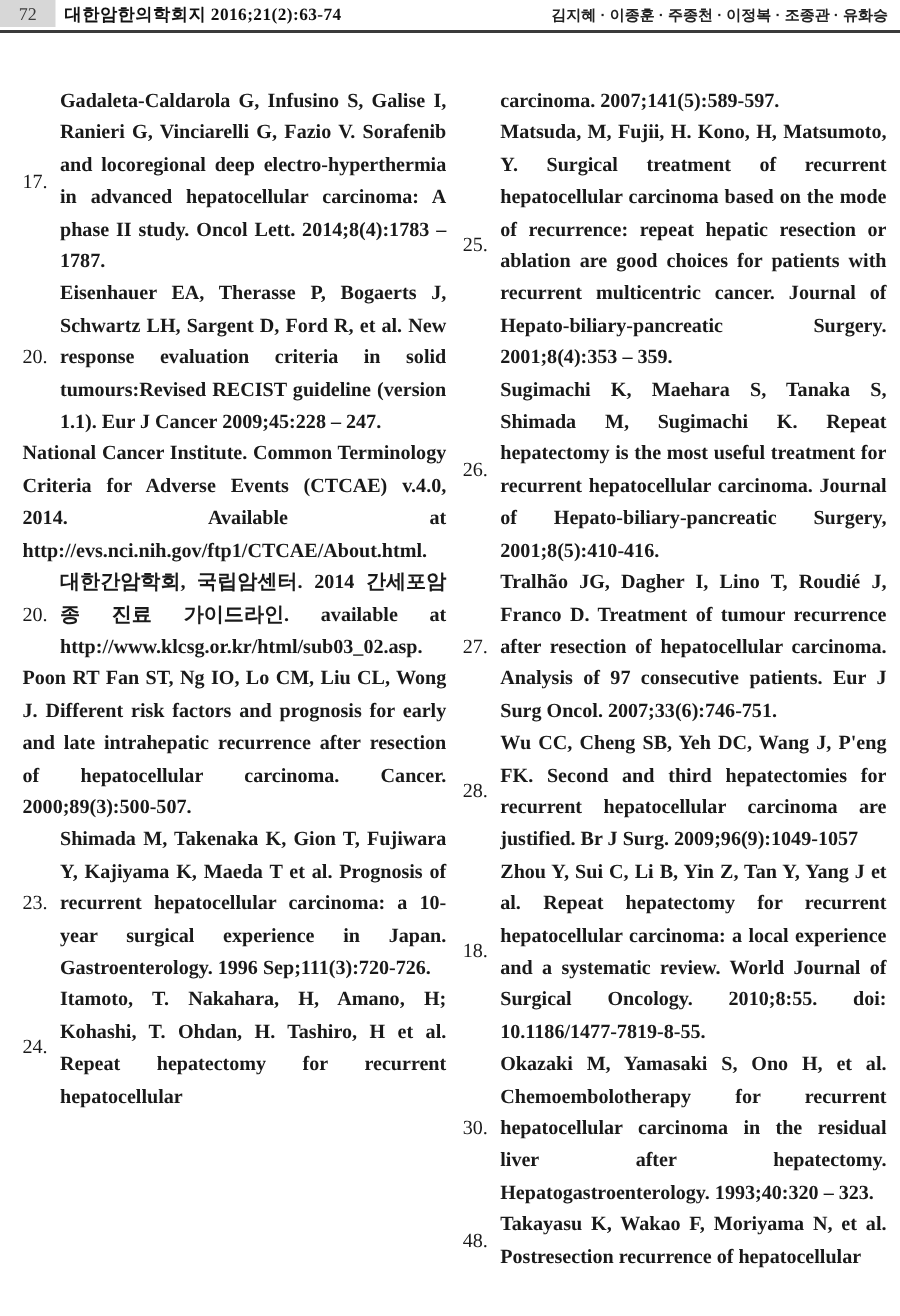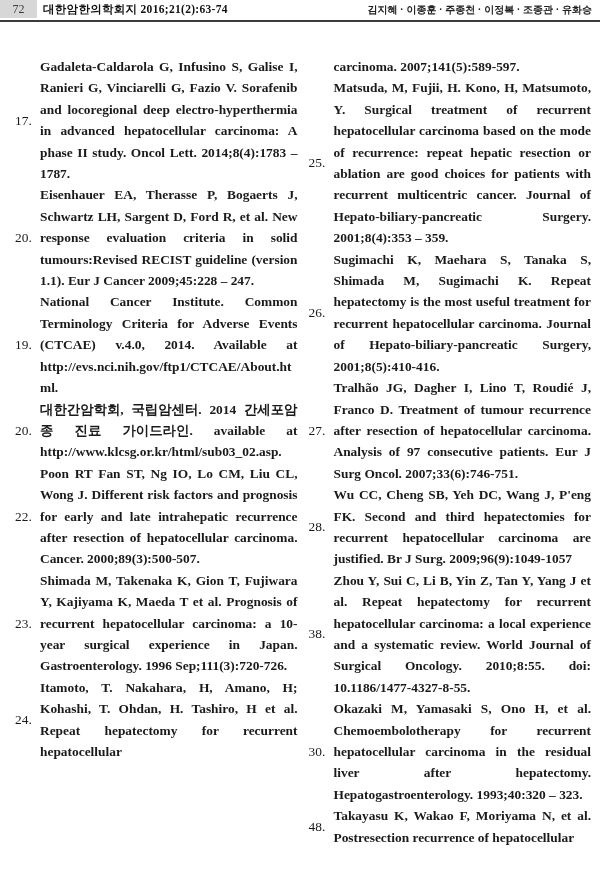--- a/index.html
+++ b/index.html
@@ -79,29 +79,27 @@
     <div class="col">
         <div class="ref">
           <span class="ref-num">17.</span>
           <div class="ref-text">Gadaleta-Caldarola G, Infusino S, Galise I, Ranieri G, Vinciarelli G, Fazio V. Sorafenib and locoregional deep electro-hyperthermia in advanced hepatocellular carcinoma: A phase II study. Oncol Lett. 2014;8(4):1783 – 1787.</div>
         </div>
         <div class="ref">
           <span class="ref-num">20.</span>
           <div class="ref-text">Eisenhauer EA, Therasse P, Bogaerts J, Schwartz LH, Sargent D, Ford R, et al. New response evaluation criteria in solid tumours:Revised RECIST guideline (version 1.1). Eur J Cancer 2009;45:228 – 247.</div>
         </div>
         <div class="ref">
-          <span class="ref-num">19.</span>
           <div class="ref-text">National Cancer Institute. Common Terminology Criteria for Adverse Events (CTCAE) v.4.0, 2014. Available at http://evs.nci.nih.gov/ftp1/CTCAE/About.html.</div>
         </div>
         <div class="ref">
           <span class="ref-num">20.</span>
           <div class="ref-text">대한간암학회, 국립암센터. 2014 간세포암종 진료 가이드라인. available at http://www.klcsg.or.kr/html/sub03_02.asp.</div>
         </div>
         <div class="ref">
-          <span class="ref-num">22.</span>
           <div class="ref-text">Poon RT Fan ST, Ng IO, Lo CM, Liu CL, Wong J. Different risk factors and prognosis for early and late intrahepatic recurrence after resection of hepatocellular carcinoma. Cancer. 2000;89(3):500-507.</div>
         </div>
         <div class="ref">
           <span class="ref-num">23.</span>
           <div class="ref-text">Shimada M, Takenaka K, Gion T, Fujiwara Y, Kajiyama K, Maeda T et al. Prognosis of recurrent hepatocellular carcinoma: a 10-year surgical experience in Japan. Gastroenterology. 1996 Sep;111(3):720-726.</div>
         </div>
         <div class="ref">
           <span class="ref-num">24.</span>
           <div class="ref-text">Itamoto, T. Nakahara, H, Amano, H; Kohashi, T. Ohdan, H. Tashiro, H et al. Repeat hepatectomy for recurrent hepatocellular</div>
         </div>
@@ -121,22 +119,22 @@
         </div>
         <div class="ref">
           <span class="ref-num">27.</span>
           <div class="ref-text">Tralhão JG, Dagher I, Lino T, Roudié J, Franco D. Treatment of tumour recurrence after resection of hepatocellular carcinoma. Analysis of 97 consecutive patients. Eur J Surg Oncol. 2007;33(6):746-751.</div>
         </div>
         <div class="ref">
           <span class="ref-num">28.</span>
           <div class="ref-text">Wu CC, Cheng SB, Yeh DC, Wang J, P'eng FK. Second and third hepatectomies for recurrent hepatocellular carcinoma are justified. Br J Surg. 2009;96(9):1049-1057</div>
         </div>
         <div class="ref">
-          <span class="ref-num">38.</span>
-          <div class="ref-text">Zhou Y, Sui C, Li B, Yin Z, Tan Y, Yang J et al. Repeat hepatectomy for recurrent hepatocellular carcinoma: a local experience and a systematic review. World Journal of Surgical Oncology. 2010;8:55. doi: 10.1186/1477-4327-8-55.</div>
+          <span class="ref-num">18.</span>
+          <div class="ref-text">Zhou Y, Sui C, Li B, Yin Z, Tan Y, Yang J et al. Repeat hepatectomy for recurrent hepatocellular carcinoma: a local experience and a systematic review. World Journal of Surgical Oncology. 2010;8:55. doi: 10.1186/1477-7819-8-55.</div>
         </div>
         <div class="ref">
           <span class="ref-num">30.</span>
           <div class="ref-text">Okazaki M, Yamasaki S, Ono H, et al. Chemoembolotherapy for recurrent hepatocellular carcinoma in the residual liver after hepatectomy. Hepatogastroenterology. 1993;40:320 – 323.</div>
         </div>
         <div class="ref">
           <span class="ref-num">48.</span>
           <div class="ref-text">Takayasu K, Wakao F, Moriyama N, et al. Postresection recurrence of hepatocellular</div>
         </div>
       </div>

